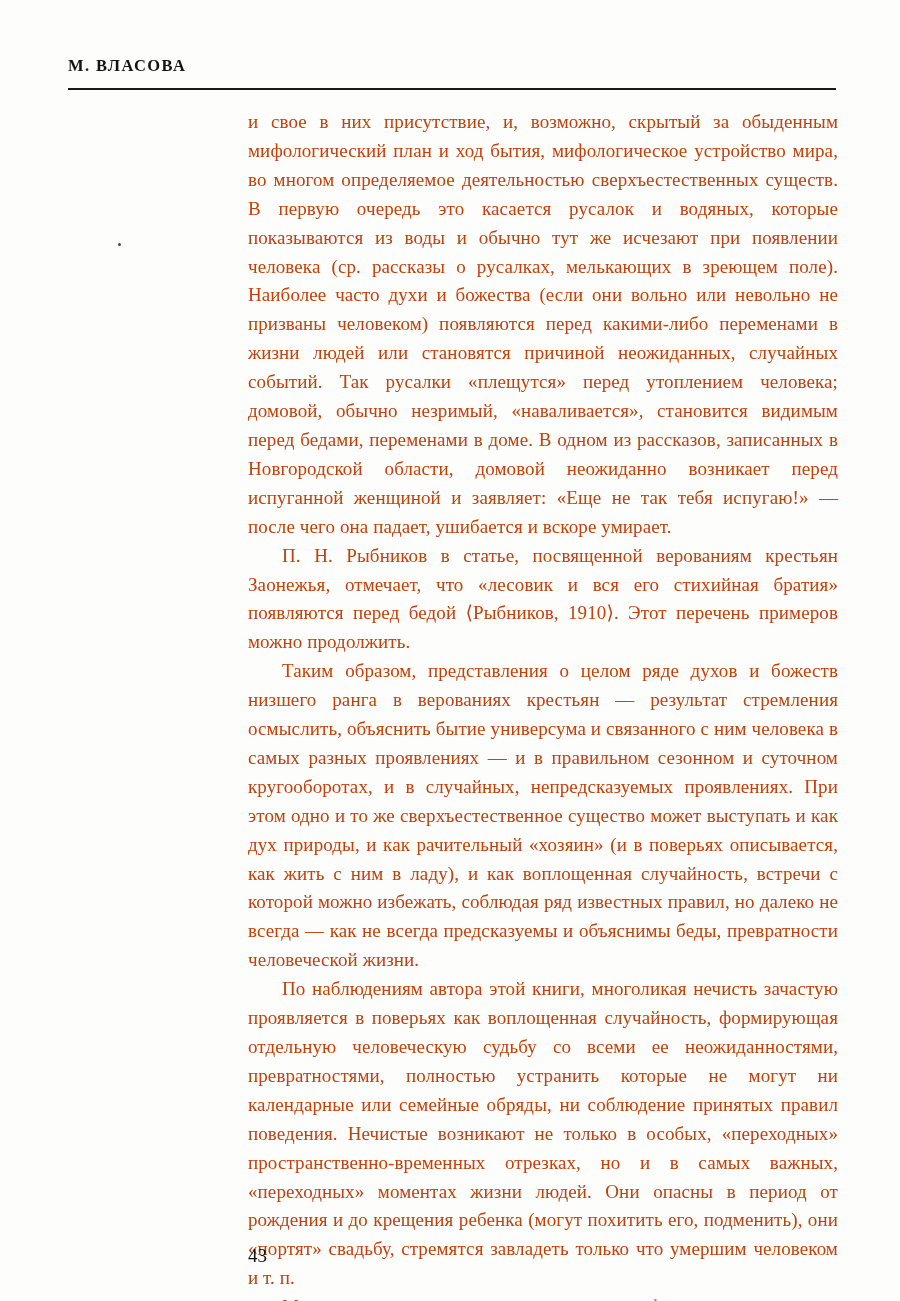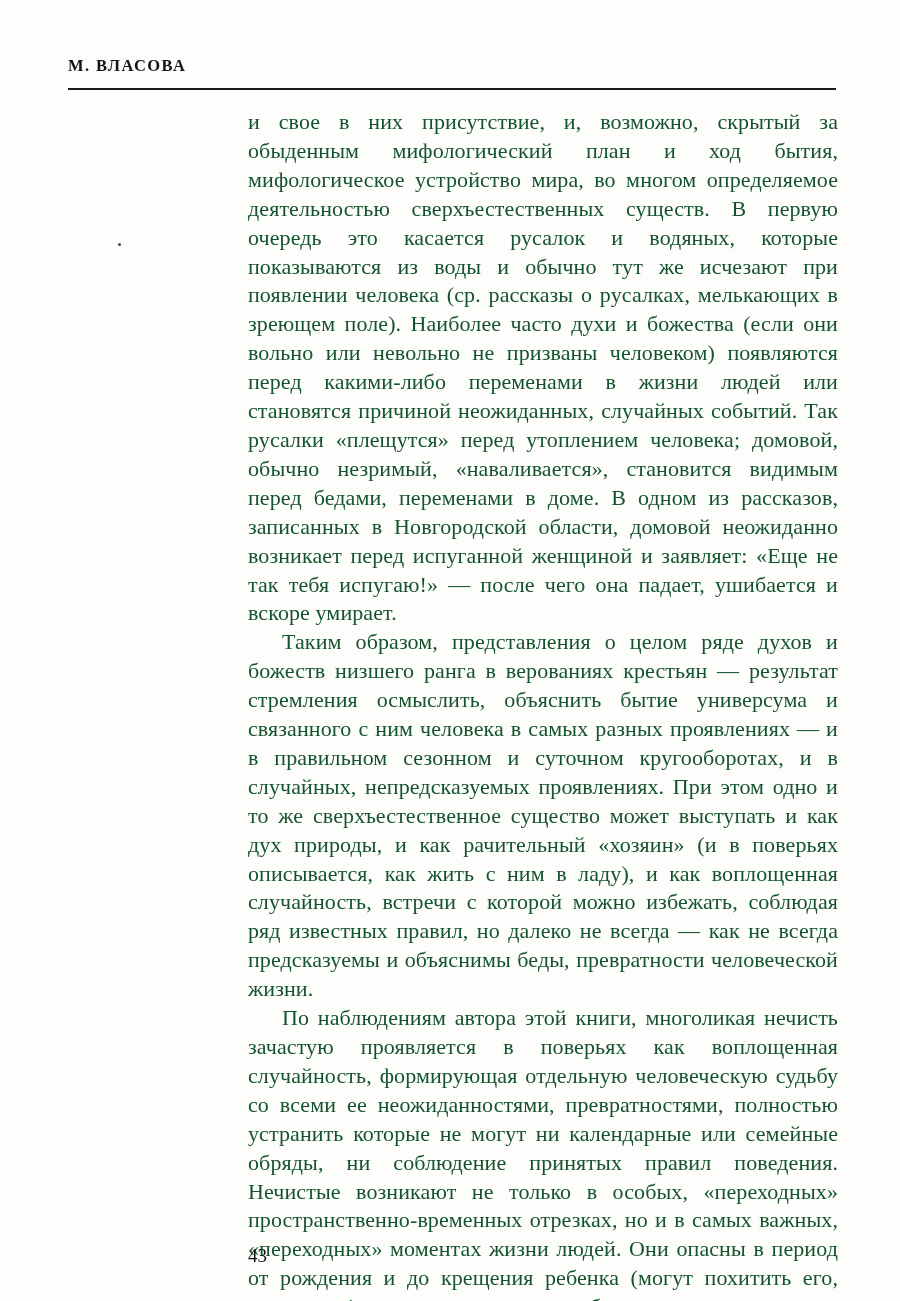--- a/index.html
+++ b/index.html
@@ -40,25 +40,25 @@
   }
   .text-column {
     position: absolute;
     left: 248px;
     top: 108px;
     width: 590px;
   }
   .text-column p {
     margin: 0;
     font-family: "Liberation Serif", serif;
-    font-size: 22px;
+    font-size: 19px;
     line-height: 28.9px;
     text-align: justify;
     text-justify: inter-word;
-    color: #14532d;
+    color: #c2410c;
     letter-spacing: 0.1px;
   }
   .text-column p.indent {
     text-indent: 34px;
   }
   .folio {
     position: absolute;
     left: 248px;
     top: 1245px;
     font-family: "Liberation Serif", serif;
@@ -81,20 +81,21 @@
 <div class="page">
 
   <div class="running-head">М. ВЛАСОВА</div>
 
   <div class="head-rule"></div>
 
   <div class="margin-dot"></div>
 
   <div class="text-column">
     <p>и свое в них присутствие, и, возможно, скрытый за обыденным мифологический план и ход бытия, мифологическое устройство мира, во многом определяемое деятельностью сверхъестественных существ. В первую очередь это касается русалок и водяных, которые показываются из воды и обычно тут же исчезают при появлении человека (ср. рассказы о русалках, мелькающих в зреющем поле). Наиболее часто духи и божества (если они вольно или невольно не призваны человеком) появляются перед какими-либо переменами в жизни людей или становятся причиной неожиданных, случайных событий. Так русалки «плещутся» перед утоплением человека; домовой, обычно незримый, «наваливается», становится видимым перед бедами, переменами в доме. В одном из рассказов, записанных в Новгородской области, домовой неожиданно возникает перед испуганной женщиной и заявляет: «Еще не так тебя испугаю!» — после чего она падает, ушибается и вскоре умирает.</p>
+    <p class="indent">П. Н. Рыбников в статье, посвященной верованиям крестьян Заонежья, отмечает, что «лесовик и вся его стихийная братия» появляются перед бедой ⟨Рыбников, 1910⟩. Этот перечень примеров можно продолжить.</p>
     <p class="indent">Таким образом, представления о целом ряде духов и божеств низшего ранга в верованиях крестьян — результат стремления осмыслить, объяснить бытие универсума и связанного с ним человека в самых разных проявлениях — и в правильном сезонном и суточном кругооборотах, и в случайных, непредсказуемых проявлениях. При этом одно и то же сверхъестественное существо может выступать и как дух природы, и как рачительный «хозяин» (и в поверьях описывается, как жить с ним в ладу), и как воплощенная случайность, встречи с которой можно избежать, соблюдая ряд известных правил, но далеко не всегда — как не всегда предсказуемы и объяснимы беды, превратности человеческой жизни.</p>
     <p class="indent">По наблюдениям автора этой книги, многоликая нечисть зачастую проявляется в поверьях как воплощенная случайность, формирующая отдельную человеческую судьбу со всеми ее неожиданностями, превратностями, полностью устранить которые не могут ни календарные или семейные обряды, ни соблюдение принятых правил поведения. Нечистые возникают не только в особых, «переходных» пространственно-временных отрезках, но и в самых важных, «переходных» моментах жизни людей. Они опасны в период от рождения и до крещения ребенка (могут похитить его, подменить), они «портят» свадьбу, стремятся завладеть только что умершим человеком и т. п.</p>
     <p class="indent">Можно высказать предположение, что при формировании многих мифологических представлений (и те, что лежат в основе поверий русских крестьян, не исключение) преиму-</p>
   </div>
 
   <div class="folio">43</div>
 
 </div>
 
 </body></html>

